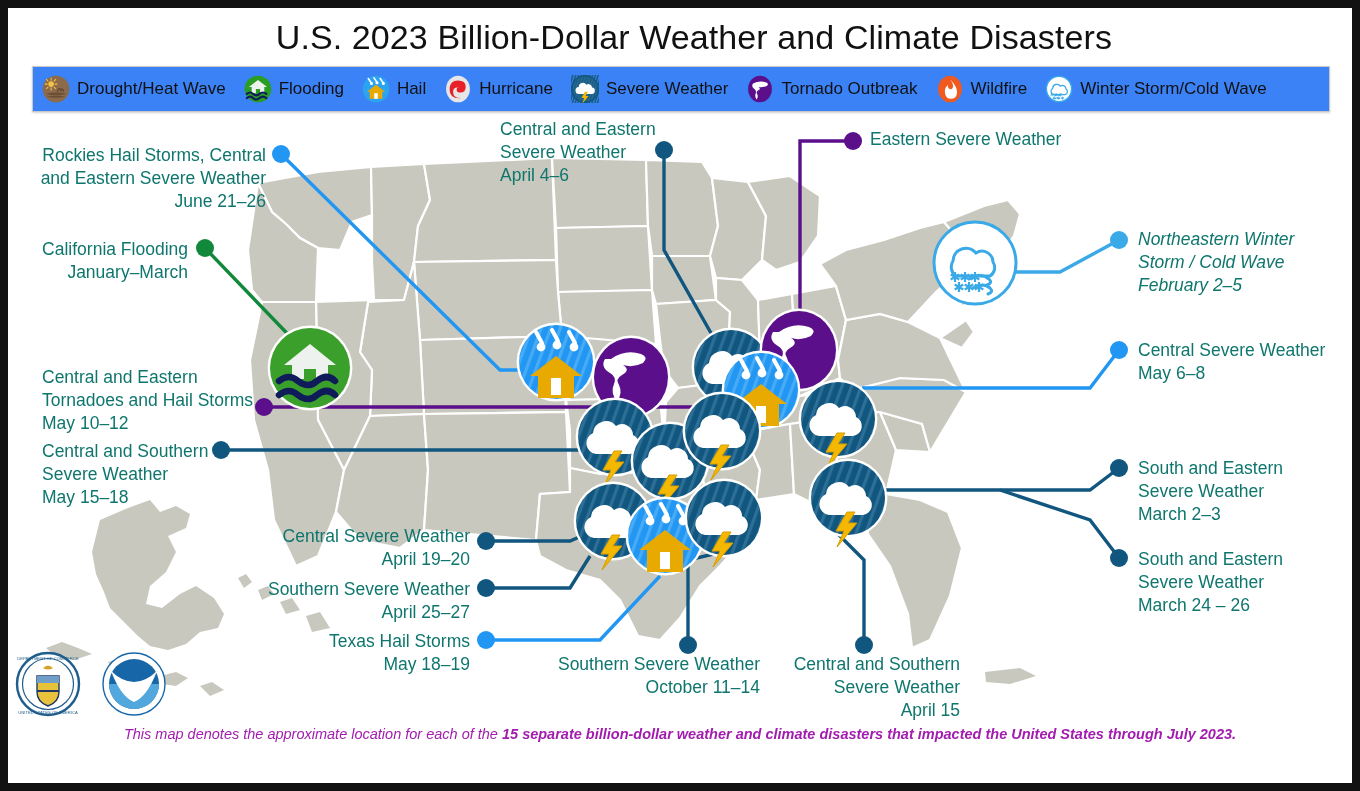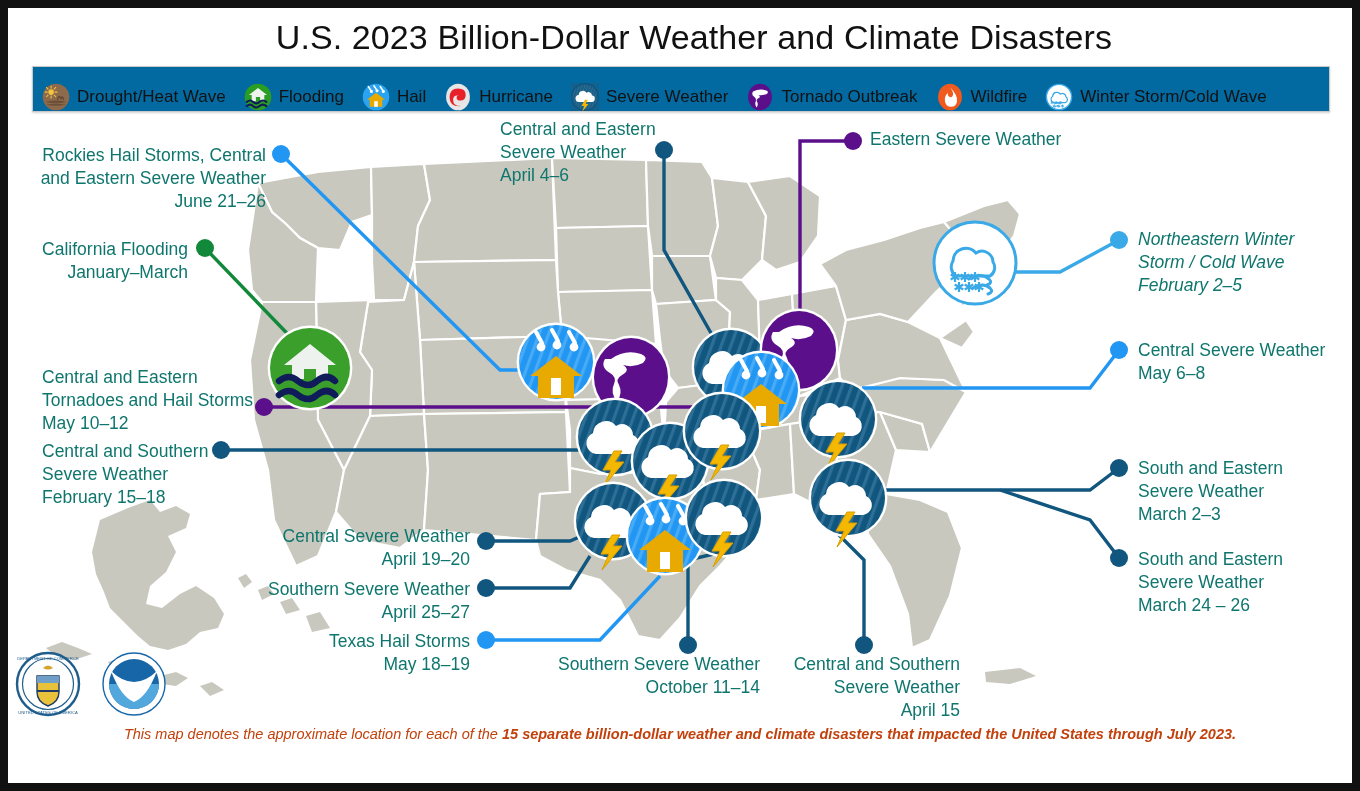--- a/index.html
+++ b/index.html
@@ -7,30 +7,30 @@
   #root{position:relative;width:1360px;height:791px;background:#fff;}
   .topbar{position:absolute;left:0;top:0;width:1360px;height:8px;background:#111;}
   .botbar{position:absolute;left:0;top:783px;width:1360px;height:8px;background:#111;}
   .leftbar{position:absolute;left:0;top:0;width:8px;height:791px;background:#111;}
   .rightbar{position:absolute;right:0;top:0;width:8px;height:791px;background:#111;}
 
   .title{position:absolute;left:18px;top:18px;width:1094px;text-align:right;
          font-size:34px;color:#111;letter-spacing:0.1px;}
 
   .legend{position:absolute;left:32px;top:66px;width:1296px;height:44px;
-          background:#0369a1;border:1px solid #c9c9c9;box-shadow:0 1px 2px rgba(0,0,0,.18);
-          display:flex;align-items:flex-end;}
+          background:#3b82f6;border:1px solid #c9c9c9;box-shadow:0 1px 2px rgba(0,0,0,.18);
+          display:flex;align-items:center;}
   .legend-item{display:flex;align-items:center;gap:7px;padding:0 9px;white-space:nowrap;}
   .legend-item .lbl{font-size:17px;color:#111;}
   .lgi{width:28px;height:28px;flex:0 0 28px;position:relative;}
 
   svg.map{position:absolute;left:0;top:0;width:1360px;height:791px;overflow:visible;}
 
   .note{position:absolute;left:0;top:726px;width:1360px;text-align:center;
-        font-size:14.5px;font-style:italic;color:#c2410c;}
+        font-size:14.5px;font-style:italic;color:#a21caf;}
   .note b{font-weight:bold;}
 
   .cal{position:absolute;font-size:17.5px;color:#0f766e;line-height:23px;white-space:nowrap;}
   .cal.r{text-align:right;}
   .cal.l{text-align:left;}
 
   .logos{position:absolute;left:10px;top:648px;width:180px;height:72px;}
 </style>
 </head>
 <body>
@@ -426,21 +426,21 @@
         <div>January–March</div>
       </div>
       <div class="cal l" style="left: 42px; top: 366px;">
         <div>Central and Eastern</div>
         <div>Tornadoes and Hail Storms</div>
         <div>May 10–12</div>
       </div>
       <div class="cal l" style="left: 42px; top: 440px;">
         <div>Central and Southern</div>
         <div>Severe Weather</div>
-        <div>February 15–18</div>
+        <div>May 15–18</div>
       </div>
       <div class="cal l" style="left: 500px; top: 118px;">
         <div>Central and Eastern</div>
         <div>Severe Weather</div>
         <div>April 4–6</div>
       </div>
       <div class="cal l" style="left: 870px; top: 128px;">
         <div>Eastern Severe Weather</div>
       </div>
       <div class="cal l" style="left: 1138px; top: 228px; font-style: italic;">

